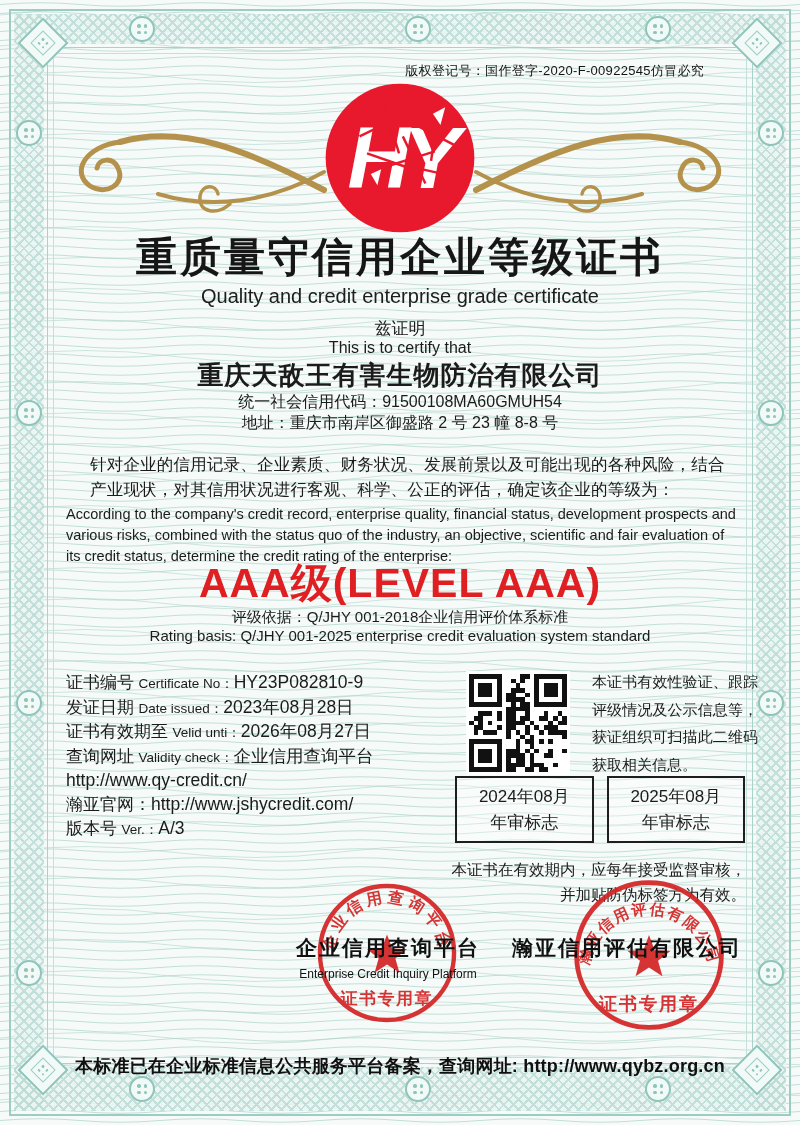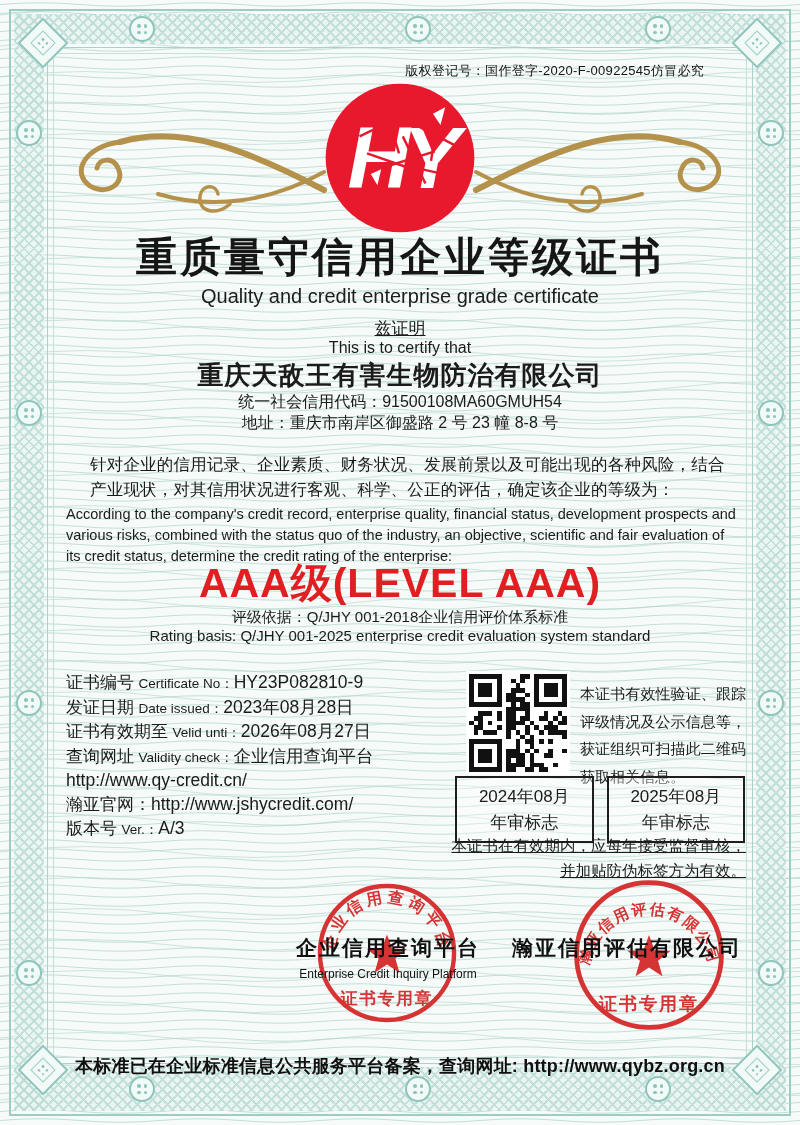--- a/index.html
+++ b/index.html
@@ -44,21 +44,21 @@
   .ctr { left:0; right:0; text-align:center; }
 
   .copyright { top:62px; right:96px; font-size:13px; color:#141414; letter-spacing:.3px; }
 
   .logo { top:78px; left:320px; width:160px; height:160px; }
   .flourish { top:116px; width:268px; height:106px; }
   .fl-left { left:62px; } .fl-right { right:62px; transform:scaleX(-1); }
 
   .title    { top:230px; font-size:41px; font-weight:700; letter-spacing:3px; color:#161616; }
   .subtitle { top:285px; font-size:20px; color:#1d1d1d; }
-  .certify-cn { top:317px; font-size:17px;text-decoration:underline; }
+  .certify-cn { top:317px; font-size:17px; }
   .certify-en { top:339px; font-size:16px; }
 
   .company  { top:358px; font-size:26px; font-weight:700; letter-spacing:1px; }
   .code-line{ top:392px; font-size:16px; }
   .addr-line{ top:413px; font-size:16px; }
 
   .para { top:452px; left:66px; width:672px; text-align:left; }
   .para .cn { font-size:16.5px; line-height:25px; letter-spacing:.2px;margin-left:24px; }
   .para .en { font-size:14.5px; line-height:21px; margin-top:2px; }
 
@@ -66,29 +66,29 @@
   .basis-cn { top:608px; font-size:15px; }
   .basis-en { top:627px; font-size:15px; }
 
   .details { top:671px; left:66px; width:395px; }
   .details .row { line-height:22.6px; white-space:nowrap; }
   .details .cn  { font-size:17px;text-align:center; }
   .details .en  { font-size:13.5px; }
   .details .val { font-size:17.5px; }
 
   .qr-box { top:671px; left:466px; width:104px; height:104px; background:#fff; padding:3px; }
-  .qr-note { top:668px; left:580px; width:166px; font-size:15px; line-height:27.5px; text-align:justify;margin-top:12px; }
+  .qr-note { top:668px; left:592px; width:166px; font-size:15px; line-height:27.5px; text-align:justify; }
 
   .year-boxes { top:776px; left:455px; width:290px; display:flex; gap:13px; }
   .year-box { width:141px; height:67px; border:2px solid #1e1e1e; background:rgba(255,255,255,.35);
     display:flex; flex-direction:column; align-items:center; justify-content:center;
     font-size:17px; line-height:26px; }
 
-  .supervision { top:833px; left:448px; width:298px; text-align:right;
-    font-size:15.5px; line-height:25px;text-decoration:underline; }
+  .supervision { top:857px; left:448px; width:298px; text-align:right;
+    font-size:15.5px; line-height:25px; }
 
   .stamp { z-index:3; opacity:.92; }
   .stamp-left  { top:878px; left:312px; width:150px; height:150px; }
   .stamp-right { top:874px; left:568px; width:162px; height:162px; }
   .org { z-index:4; text-align:center; }
   .org .cn { font-size:21px; font-weight:700; letter-spacing:2px; color:#111; }
   .org .en { font-size:12px; margin-top:5px; color:#111; }
   .org-left  { top:934px; left:294px; width:188px; }
   .org-right { top:934px; left:502px; width:250px; }
 

